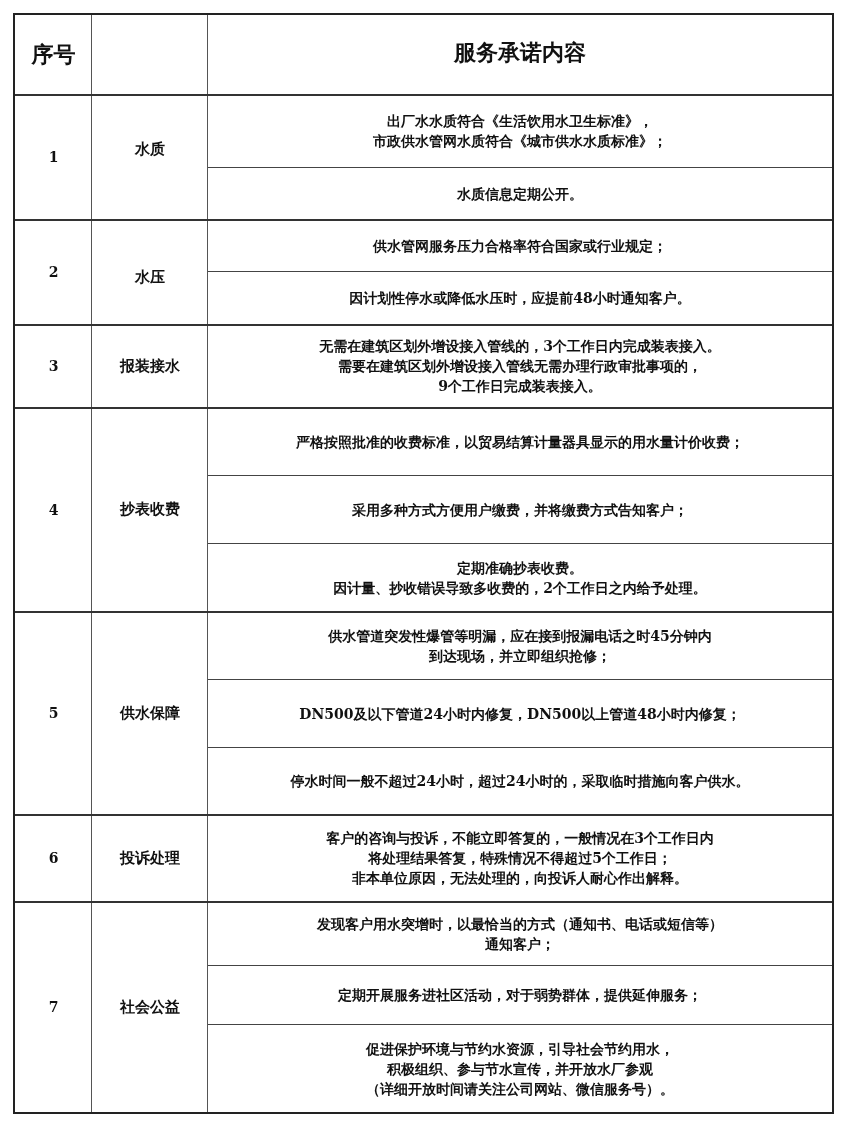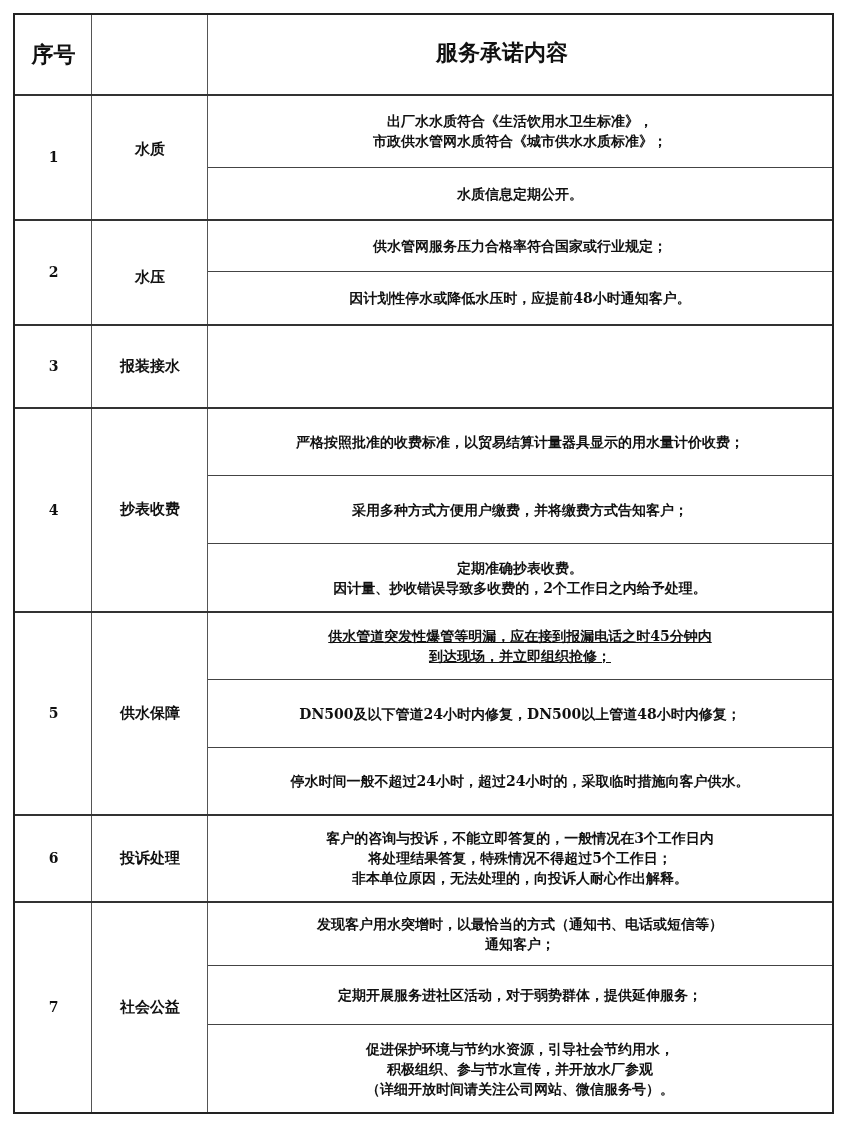--- a/index.html
+++ b/index.html
@@ -16,21 +16,21 @@
 </style>
 </head>
 <body>
 
 <div class="tbl">
 
   <div class="vline" style="left:76px;"></div>
   <div class="vline" style="left:192px;"></div>
 
   <div class="cell hdr" style="left:0; top:0; width:77px; height:79px;">序号</div>
-  <div class="cell hdr" style="left:175px; top:0; width:624px; height:76px;">服务承诺内容</div>
+  <div class="cell hdr" style="left:193px; top:0; width:624px; height:76px;">服务承诺内容</div>
 
   <div class="hline" style="top:79px;"></div>
   <div class="hline" style="top:204px;"></div>
   <div class="hline" style="top:309px;"></div>
   <div class="hline" style="top:392px;"></div>
   <div class="hline" style="top:596px;"></div>
   <div class="hline" style="top:799px;"></div>
   <div class="hline" style="top:886px;"></div>
 
   <div class="subline" style="left:193px; top:152px;"></div>
@@ -48,31 +48,34 @@
 市政供水管网水质符合《城市供水水质标准》；</div>
   <div class="cell content" style="left:193px; top:153px; width:624px; height:51px;">水质信息定期公开。</div>
 
   <div class="cell num" style="left:0; top:205px; width:77px; height:104px;">2</div>
   <div class="cell item" style="left:77px; top:205px; width:116px; height:114px;">水压</div>
   <div class="cell content" style="left:193px; top:205px; width:624px; height:51px;">供水管网服务压力合格率符合国家或行业规定；</div>
   <div class="cell content" style="left:193px; top:257px; width:624px; height:52px;">因计划性停水或降低水压时，应提前48小时通知客户。</div>
 
   <div class="cell num" style="left:0; top:310px; width:77px; height:82px;">3</div>
   <div class="cell item" style="left:77px; top:310px; width:116px; height:82px;">报装接水</div>
+  <div class="cell content" style="left:193px; top:310px; width:624px; height:82px;">无需在建筑区划外增设接入管线的，3个工作日内完成装表接入。
+需要在建筑区划外增设接入管线无需办理行政审批事项的，
+9个工作日完成装表接入。</div>
 
   <div class="cell num" style="left:0; top:393px; width:77px; height:203px;">4</div>
   <div class="cell item" style="left:77px; top:393px; width:116px; height:203px;">抄表收费</div>
   <div class="cell content" style="left:193px; top:393px; width:624px; height:67px;">严格按照批准的收费标准，以贸易结算计量器具显示的用水量计价收费；</div>
   <div class="cell content" style="left:193px; top:461px; width:624px; height:67px;">采用多种方式方便用户缴费，并将缴费方式告知客户；</div>
   <div class="cell content" style="left:193px; top:529px; width:624px; height:67px;">定期准确抄表收费。
 因计量、抄收错误导致多收费的，2个工作日之内给予处理。</div>
 
   <div class="cell num" style="left:0; top:597px; width:77px; height:202px;">5</div>
   <div class="cell item" style="left:77px; top:597px; width:116px; height:202px;">供水保障</div>
-  <div class="cell content" style="left:193px; top:597px; width:624px; height:67px;text-decoration:underline;">供水管道突发性爆管等明漏，应在接到报漏电话之时45分钟内
+  <div class="cell content" style="left:193px; top:597px; width:624px; height:67px;">供水管道突发性爆管等明漏，应在接到报漏电话之时45分钟内
 到达现场，并立即组织抢修；</div>
   <div class="cell content" style="left:193px; top:665px; width:624px; height:67px;">DN500及以下管道24小时内修复，DN500以上管道48小时内修复；</div>
   <div class="cell content" style="left:193px; top:733px; width:624px; height:66px;">停水时间一般不超过24小时，超过24小时的，采取临时措施向客户供水。</div>
 
   <div class="cell num" style="left:0; top:800px; width:77px; height:86px;">6</div>
   <div class="cell item" style="left:77px; top:800px; width:116px; height:86px;">投诉处理</div>
   <div class="cell content" style="left:193px; top:800px; width:624px; height:86px;">客户的咨询与投诉，不能立即答复的，一般情况在3个工作日内
 将处理结果答复，特殊情况不得超过5个工作日；
 非本单位原因，无法处理的，向投诉人耐心作出解释。</div>
 

